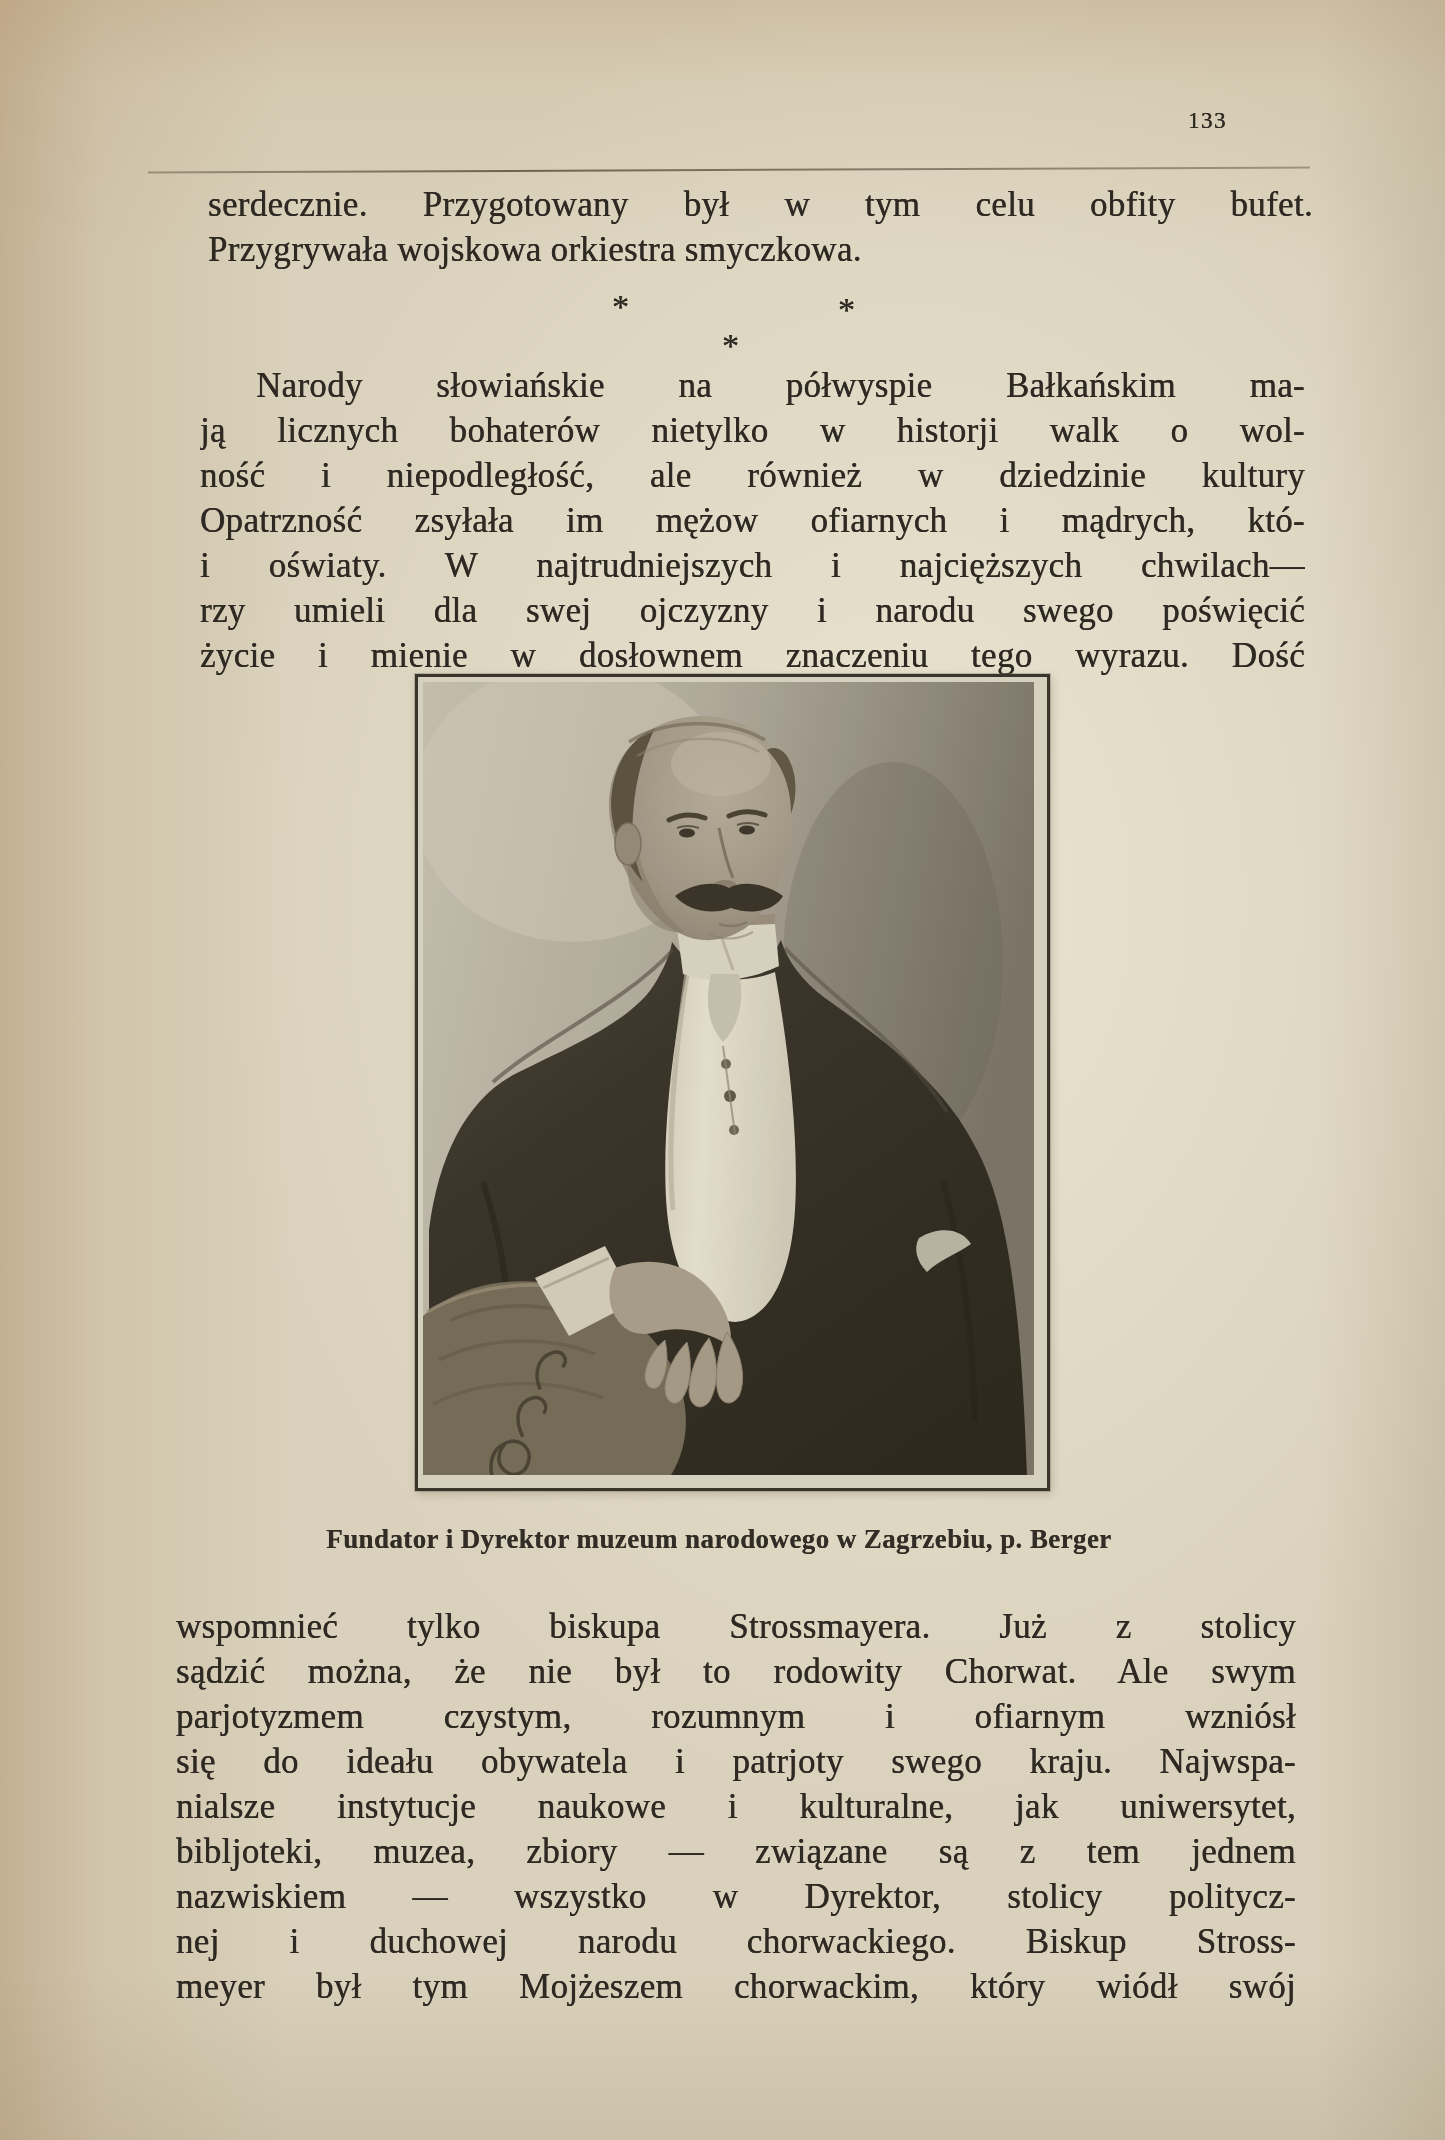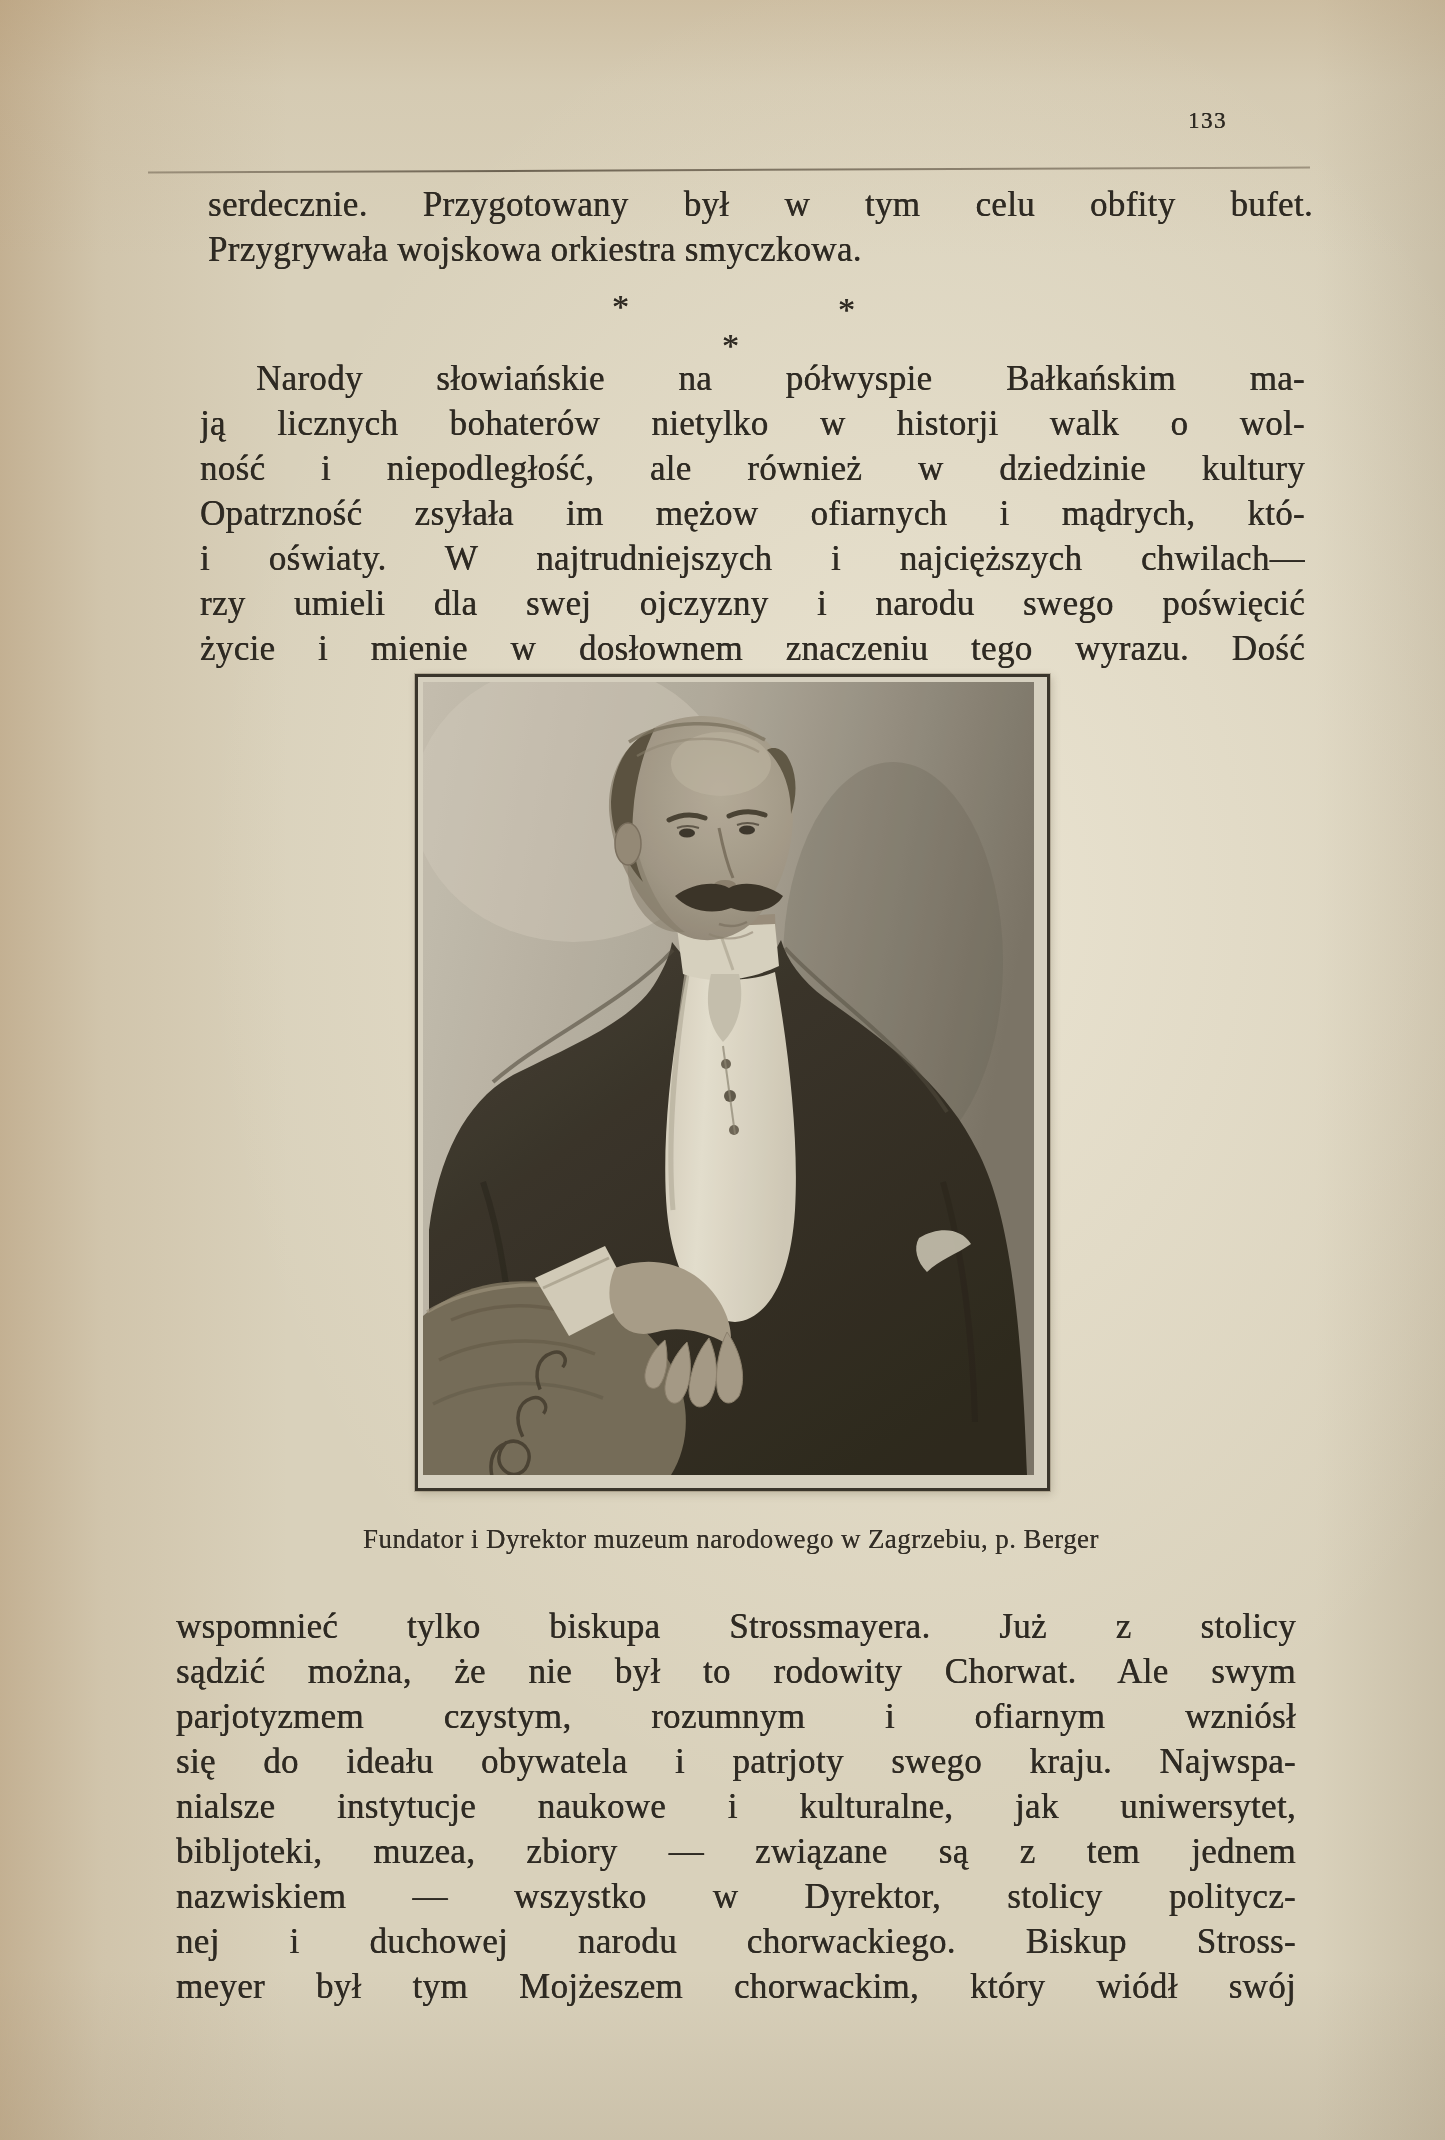--- a/index.html
+++ b/index.html
@@ -29,39 +29,39 @@
     position:absolute;left:148px;top:169px;width:1162px;height:2px;
     background:linear-gradient(90deg, rgba(110,98,80,0.55), rgba(90,80,64,0.85) 30%, rgba(110,98,80,0.55));
     transform:rotate(-0.25deg);
   }
   .para{position:absolute;font-size:35px;line-height:45px;letter-spacing:0.3px;}
   .p1{left:208px;top:182px;width:1105px;}
   .p2{left:200px;top:356px;width:1105px;}
   .p3{left:176px;top:1604px;width:1120px;}
   .tline{height:45px;white-space:nowrap;}
   .j{white-space:normal;text-align:justify;text-align-last:justify;height:45px;overflow:hidden;}
-  .indent{text-indent:56px;}
+  .indent{text-indent:56px;margin-top:7px;}
   .sep-star{
     position:absolute;font-size:34px;color:#2e2a23;
   }
   .figure{
     position:absolute;left:415px;top:674px;width:620px;height:802px;
     border:3px solid #3a352b;
     background:#d6d0bf;
     padding:5px 4px 4px 5px;
     box-shadow:0 0 0 1px rgba(120,108,88,0.35), 2px 3px 8px rgba(90,78,58,0.25);
   }
   .photo-inner{
     position:relative;width:611px;height:793px;overflow:hidden;
     box-shadow:inset 0 0 40px rgba(60,54,44,0.35);
   }
   .photo-inner svg{display:block;width:611px;height:793px;}
   .caption{
-    position:absolute;left:200px;top:1524px;width:1062px;
-    text-align:center;font-size:27px;font-weight:normal;letter-spacing:0.4px;
+    position:absolute;left:188px;top:1524px;width:1062px;
+    text-align:center;font-size:27px;font-weight:bold;letter-spacing:0.4px;
     color:#322d26;
     text-shadow:0 0 0.5px rgba(45,40,32,0.8);
   }
 </style>
 </head>
 <body>
 
 <div class="page">
 
   <div class="page-number ink">133</div>

